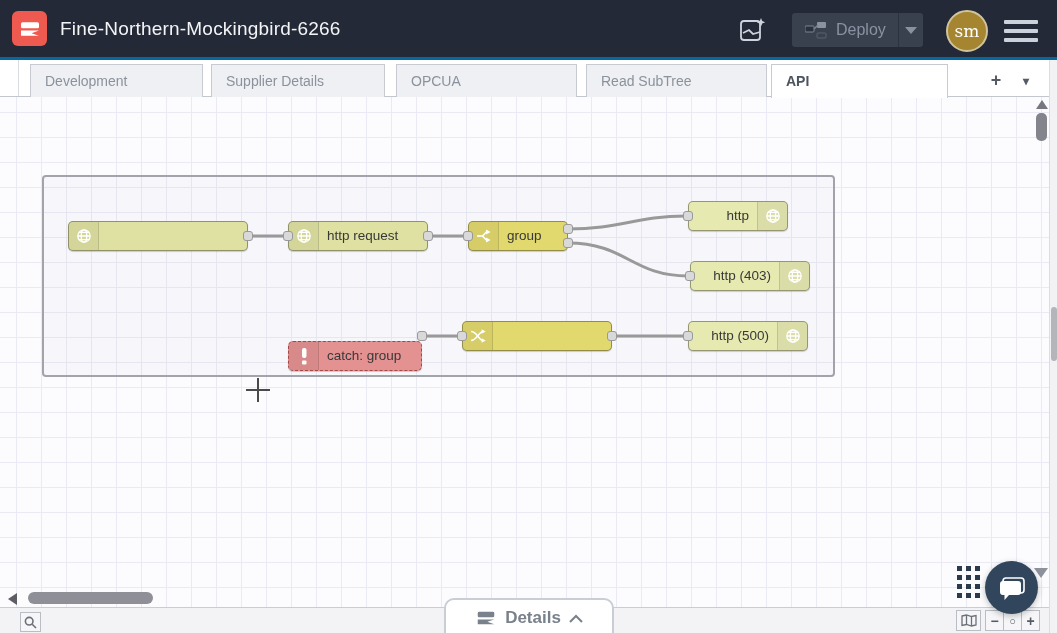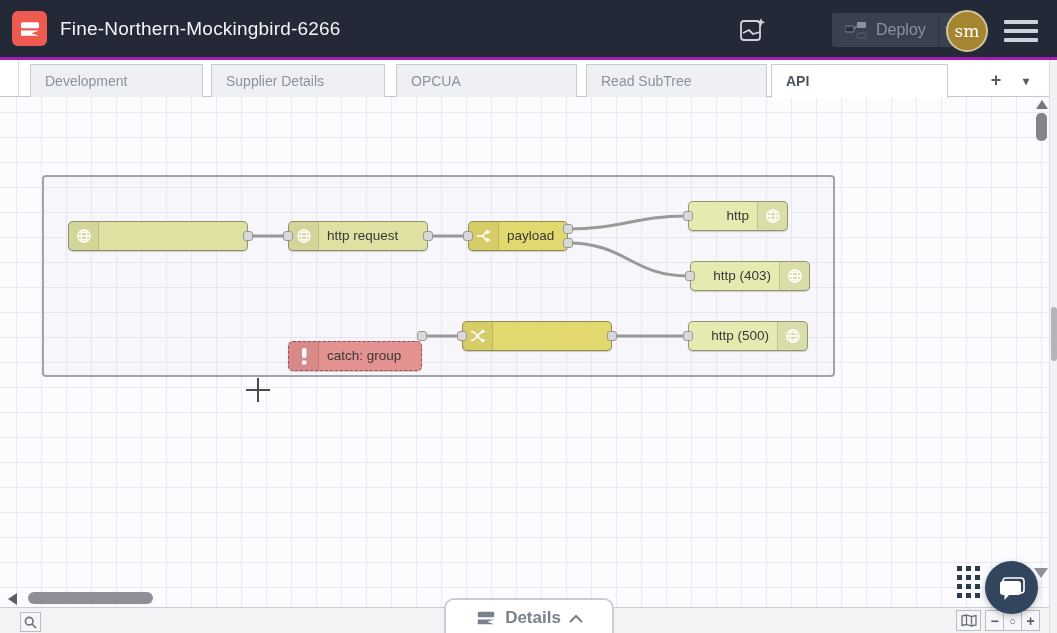--- a/index.html
+++ b/index.html
@@ -1,28 +1,28 @@
 <!DOCTYPE html>
 <html><head>
 <meta charset="utf-8">
 <style>
   * { margin:0; padding:0; box-sizing:border-box; }
   body { font-family:"Liberation Sans", sans-serif; background:#fff; }
   #app { position:relative; width:1057px; height:633px; overflow:hidden; background:#fff; }
 
   
   .header { position:absolute; left:0; top:0; width:1057px; height:60px;
-            background:#232936; border-bottom:3px solid #a21caf; }
+            background:#232936; border-bottom:3px solid #0369a1; }
   .logo { position:absolute; left:12px; top:11px; width:35px; height:35px;
           background:#ee5a4f; border-radius:6px; display:flex; align-items:center; justify-content:center; cursor:pointer; }
   .hdr-title { position:absolute; left:60px; top:0; height:57px; line-height:57px;
                color:#f3f4f6; font-size:19px; font-weight:500; letter-spacing:.2px; }
   .ai-btn { position:absolute; left:736px; top:14px; width:32px; height:32px; display:flex; align-items:center; justify-content:center; cursor:pointer; }
   .deploy { position:absolute; left:792px; top:13px; width:131px; height:34px; background:#3a414e;
-            border-radius:3px; display:flex; align-items:center; color:#8a92a1;margin-left:40px; }
+            border-radius:3px; display:flex; align-items:center; color:#8a92a1; }
   .deploy-main { display:flex; align-items:center; gap:9px; padding:0 12px 0 13px; height:34px; flex:1; cursor:pointer; }
   .deploy-label { font-size:16px; color:#8a92a1; }
   .deploy-arrow { width:30px; height:34px; border-left:1px solid #2c3240; display:flex; align-items:center; justify-content:center; cursor:pointer; }
   .caret-down { width:0; height:0; border-left:6px solid transparent; border-right:6px solid transparent; border-top:7px solid #8a92a1; }
   .avatar { position:absolute; left:946px; top:10px; width:42px; height:42px; border-radius:50%;
             background:#a5852f; border:2px solid #cfc49e; color:#fff; display:flex; align-items:center; justify-content:center;
             font-family:"DejaVu Serif", serif; font-size:17px; cursor:pointer; }
   .hamburger { position:absolute; left:1004px; top:20px; width:34px; height:22px; display:flex; flex-direction:column; justify-content:space-between; cursor:pointer; }
   .hamburger span { display:block; height:4px; background:#ccd2db; border-radius:1px; }
 
@@ -234,21 +234,21 @@
             <path d="M1,8 h4.5"></path>
               <path d="M5.5,8 C8.5,8 8.5,4 11,4"></path>
               <path d="M5.5,8 C8.5,8 8.5,12 11,12"></path>
           </g>
           <g fill="#fff">
               <path d="M10,1.6 L14.6,4 L10,6.4 z"></path>
               <path d="M10,9.6 L14.6,12 L10,14.4 z"></path>
             </g>
         </svg>
       </span>
-      <span class="nlabel pl">payload</span>
+      <span class="nlabel pl">group</span>
     </div>
 
     <div class="node n-pale" style="left:688px;top:104px;width:100px">
       <span class="nicon right">
         <svg width="16" height="16" viewBox="0 0 16 16" fill="none" stroke="#fff" stroke-width="1.3">
           <circle cx="8" cy="8" r="6.2"></circle>
             <ellipse cx="8" cy="8" rx="2.8" ry="6.2"></ellipse>
           <path d="M1.8,8 h12.4 M2.7,4.4 h10.6 M2.7,11.6 h10.6"></path>
         </svg>
       </span>

